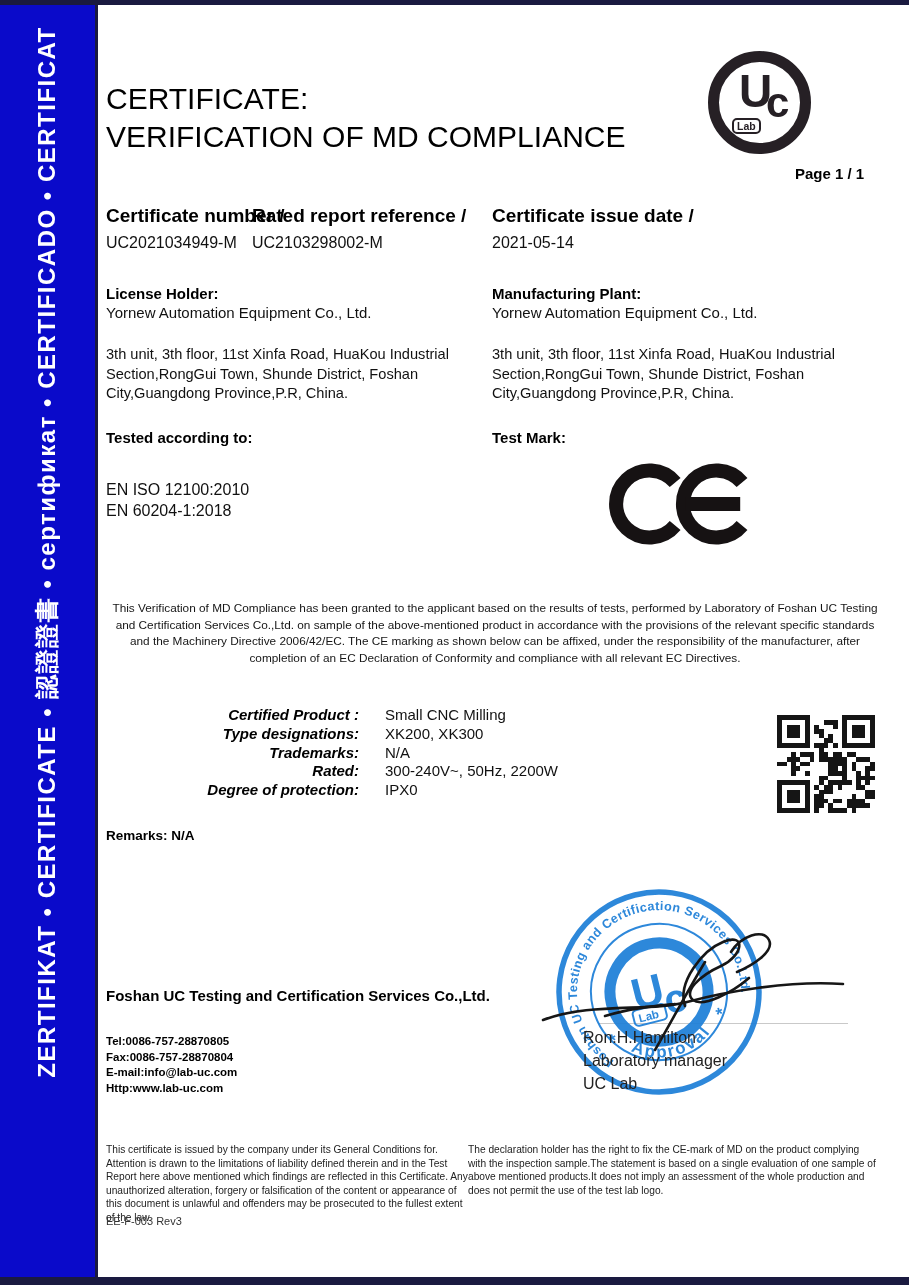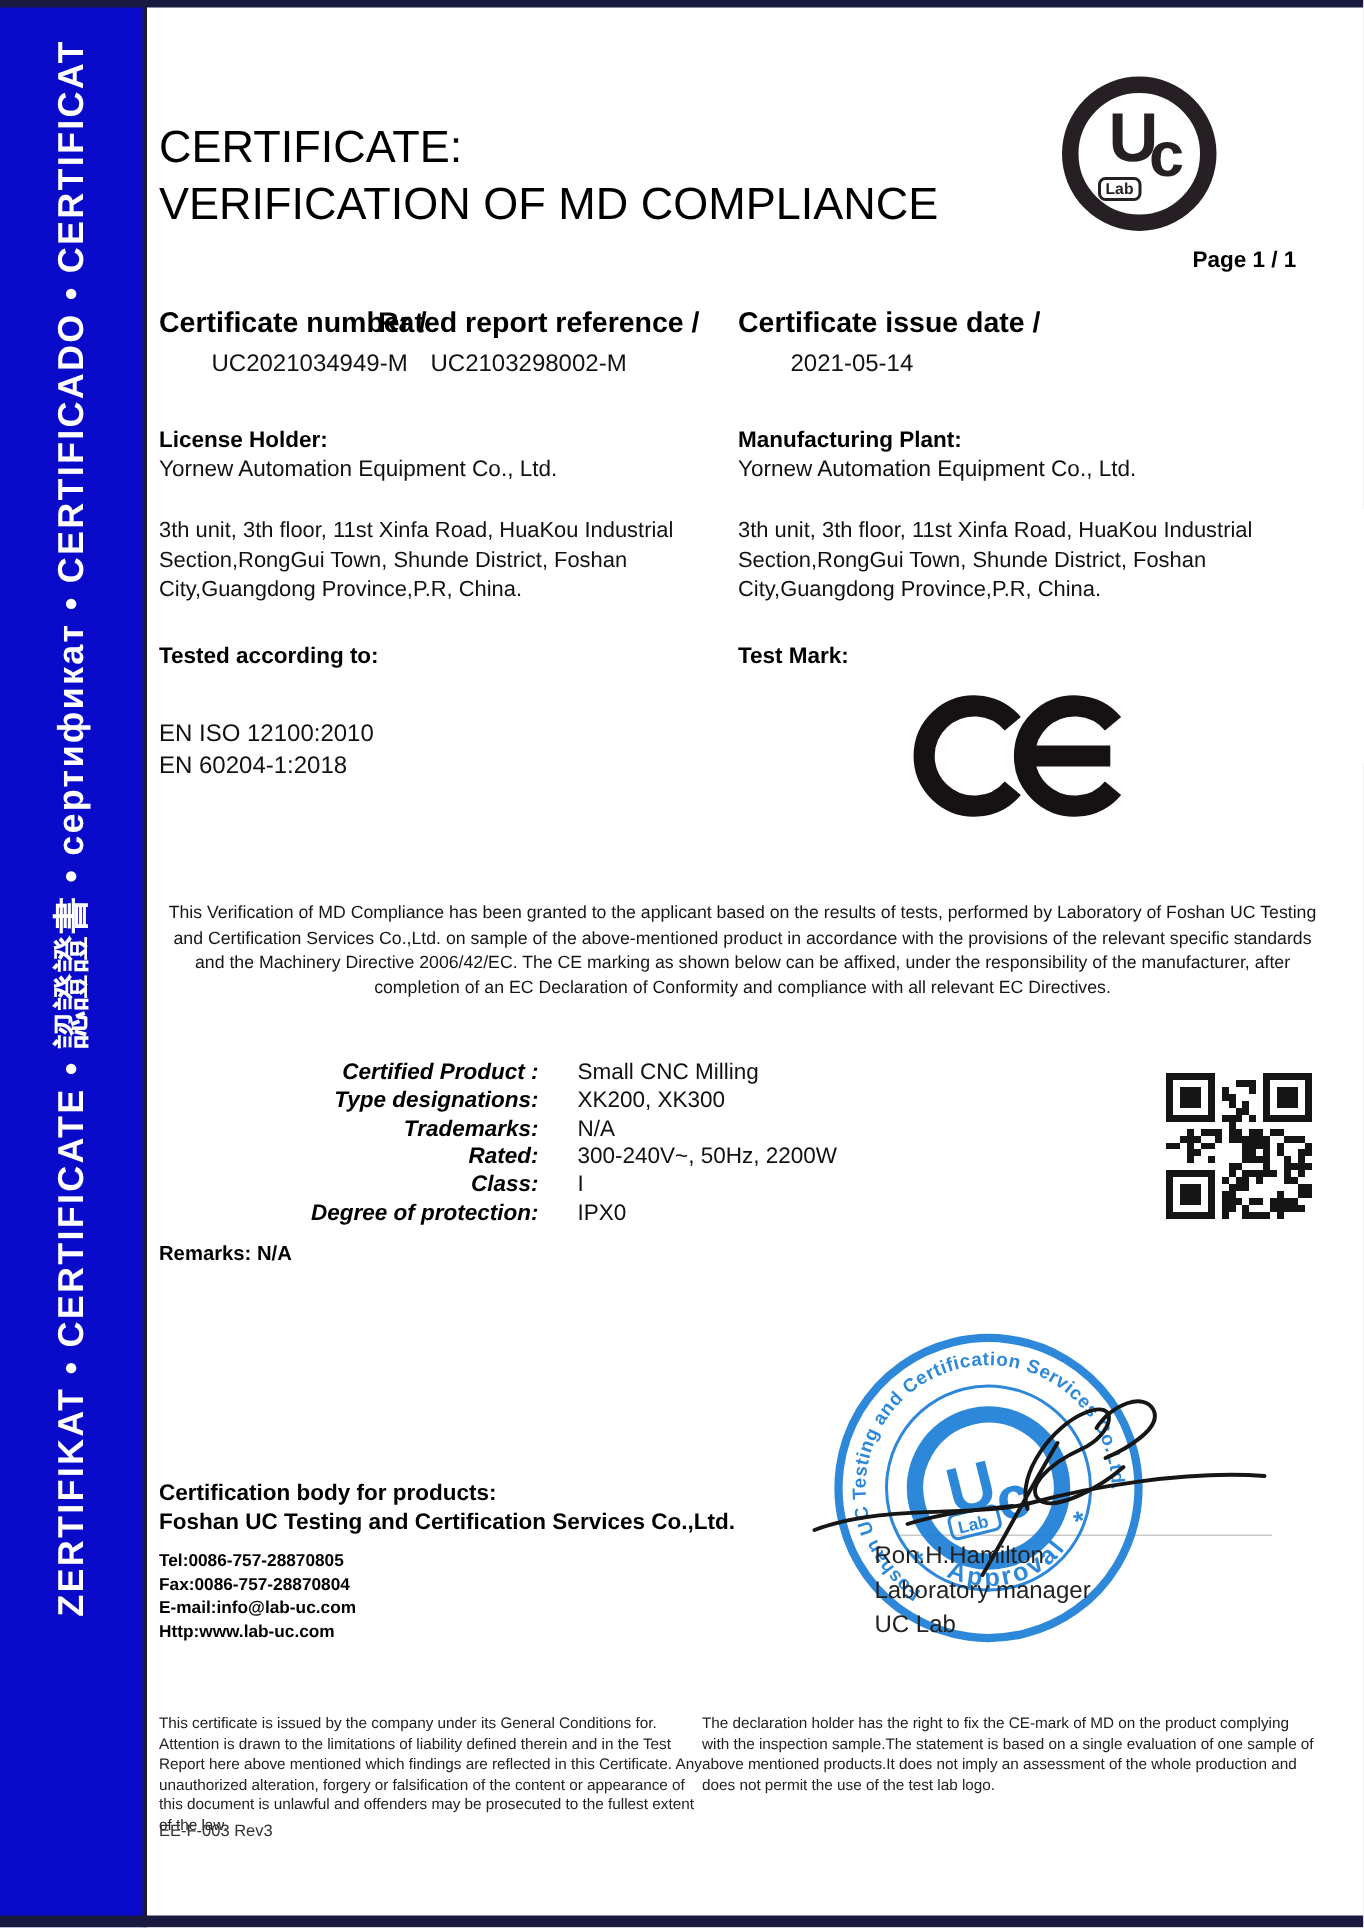--- a/index.html
+++ b/index.html
@@ -16,21 +16,21 @@
   .title{position:absolute;left:106px;top:80px;font-size:30px;font-weight:normal;line-height:38px;color:#000;letter-spacing:0px;}
   .uc-logo{position:absolute;left:708px;top:51px;width:103px;height:103px;border:11px solid #262025;
            border-radius:50%;box-sizing:border-box;background:#fff;}
   .uc-logo .u{position:absolute;left:20px;top:2px;font-size:46px;font-weight:bold;color:#262025;}
   .uc-logo .c{position:absolute;left:47px;top:17px;font-size:42px;font-weight:bold;color:#262025;}
   .uc-logo .lab{position:absolute;left:13px;top:56px;font-size:10.5px;font-weight:bold;color:#262025;
                 border:2px solid #262025;border-radius:5px;padding:0 3px;line-height:12px;}
   .page-label{position:absolute;left:795px;top:165px;font-size:15px;font-weight:bold;color:#000;}
   
   .fld-label{position:absolute;top:205px;font-size:19px;font-weight:bold;color:#000;}
-  .fld-value{position:absolute;top:234px;font-size:16px;color:#111;margin-left:35px;}
+  .fld-value{position:absolute;top:234px;font-size:16px;color:#111;}
   .col-a{left:106px;} .col-b{left:252px;} .col-c{left:492px;}
   .blk-label{position:absolute;font-size:15px;font-weight:bold;color:#000;}
   .blk-text{position:absolute;font-size:15px;color:#111;}
   .address{width:388px;line-height:19.5px;font-size:14.6px;}
   .standards{position:absolute;left:106px;top:479px;font-size:16px;line-height:21px;color:#111;}
   
   .ce-mark{position:absolute;left:608px;top:460px;}
   
   .statement{position:absolute;left:106px;top:600px;width:778px;font-size:11.8px;line-height:16.6px;color:#151515;text-align:center;}
   
@@ -118,24 +118,20 @@
         <span class="spec-label">Type designations:</span>
         <span class="spec-value">XK200, XK300</span>
       </div>
     <div class="spec-row">
         <span class="spec-label">Trademarks:</span>
         <span class="spec-value">N/A</span>
       </div>
     <div class="spec-row">
         <span class="spec-label">Rated:</span>
         <span class="spec-value">300-240V~, 50Hz,  2200W</span>
-      </div>
-    <div class="spec-row">
-        <span class="spec-label">Class:</span>
-        <span class="spec-value">I</span>
       </div>
     <div class="spec-row">
         <span class="spec-label">Degree of protection:</span>
         <span class="spec-value">IPX0</span>
       </div>
   </div>
 
   <div class="remarks">Remarks: N/A</div>
 
   <svg class="qr" id="qr-svg" viewBox="0 0 25 25" shape-rendering="crispEdges">
@@ -357,21 +353,20 @@
       <rect x="21" y="21" width="1" height="1" fill="#151515"></rect>
       <rect x="10" y="22" width="1" height="1" fill="#151515"></rect>
       <rect x="13" y="22" width="1" height="1" fill="#151515"></rect>
       <rect x="14" y="22" width="1" height="1" fill="#151515"></rect>
       <rect x="15" y="22" width="1" height="1" fill="#151515"></rect>
       <rect x="16" y="22" width="1" height="1" fill="#151515"></rect>
       <rect x="18" y="22" width="1" height="1" fill="#151515"></rect>
     </svg>
 
   <div class="cert-body">
-    <div>Certification body for products:</div>
     <div>Foshan UC Testing and Certification Services Co.,Ltd.</div>
   </div>
   <div class="contacts">
     <div>Tel:0086-757-28870805</div>
     <div>Fax:0086-757-28870804</div>
     <div>E-mail:info@lab-uc.com</div>
     <div>Http:www.lab-uc.com</div>
   </div>
 
   <div class="sig-line"></div>

